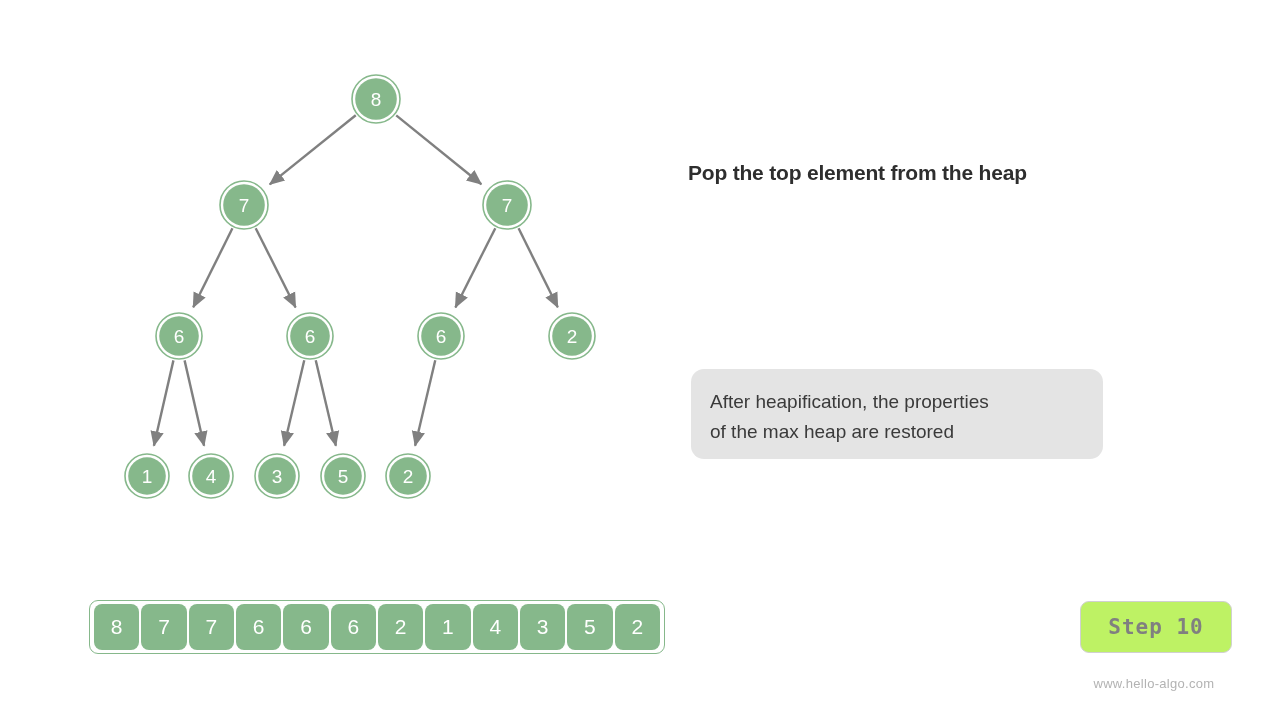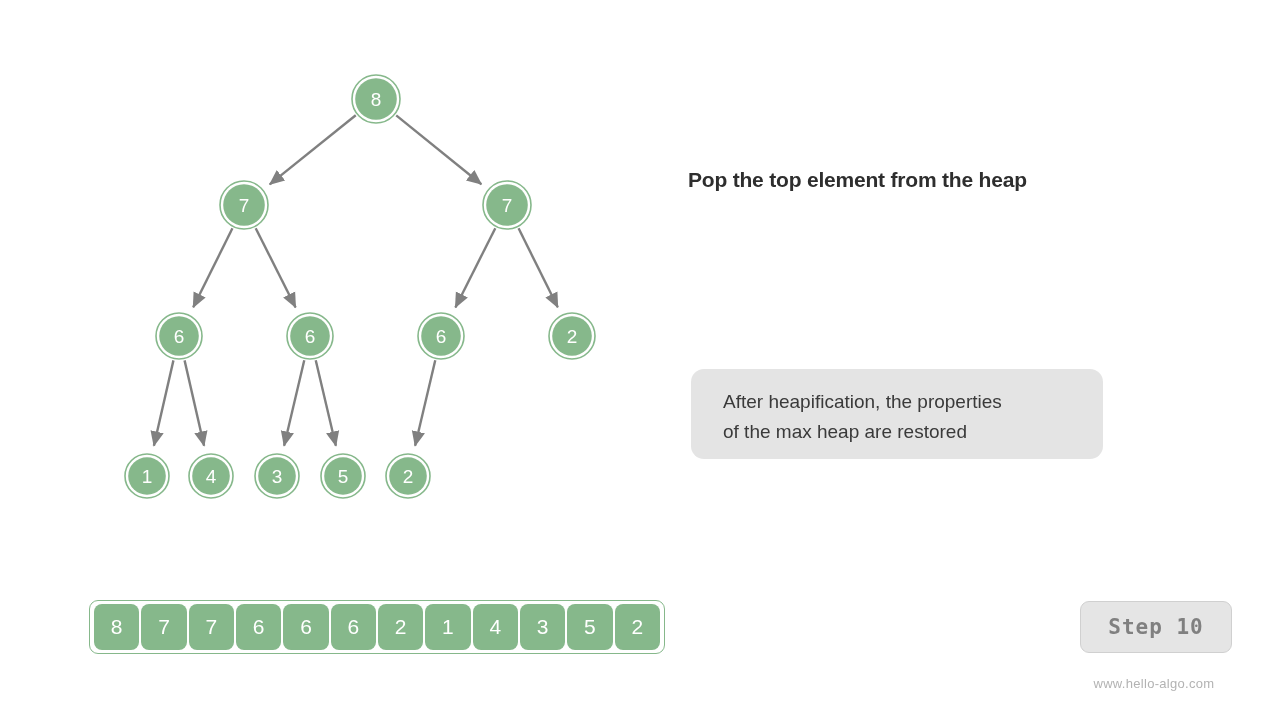--- a/index.html
+++ b/index.html
@@ -30,42 +30,42 @@
     position: absolute;
     left: 688px;
     top: 160px;
     width: 560px;
   }
   #panel-title {
     font-size: 21px;
     font-weight: bold;
     color: #2e2e2e;
     letter-spacing: -0.2px;
-    margin: 7px 0 26px 0;
+    margin: 0 0 26px 0;
     line-height: 1.2;
   }
   .step-line {
     font-size: 19px;
     color: #3a3a3a;
     margin-bottom: 30px;
     line-height: 1.25;
     white-space: nowrap;
   }
   .step-line:last-of-type { margin-bottom: 0; }
 
   #note-box {
     position: absolute;
     left: 691px;
     top: 369px;
     width: 412px;
     height: 90px;
     background: #e4e4e4;
     border-radius: 13px;
     box-sizing: border-box;
-    padding: 18px 32px;
+    padding: 18px 19px;
   }
   #note-text {
     font-size: 19px;
     line-height: 30px;
     color: #3a3a3a;
     white-space: pre-line;
   }
 
   
   #array-wrap {
@@ -97,21 +97,21 @@
 
   
   #step-badge {
     position: absolute;
     left: 1080px;
     top: 601px;
     width: 152px;
     height: 52px;
     border: 1.4px solid #d0d0d0;
     border-radius: 9px;
-    background: #e5e5e5;
+    background: #bef264;
     display: flex;
     align-items: center;
     justify-content: center;
     font-family: "DejaVu Sans Mono", monospace;
     font-size: 21px;
     font-weight: bold;
     color: #808080;
     letter-spacing: 1px;
     box-sizing: border-box;
   }

